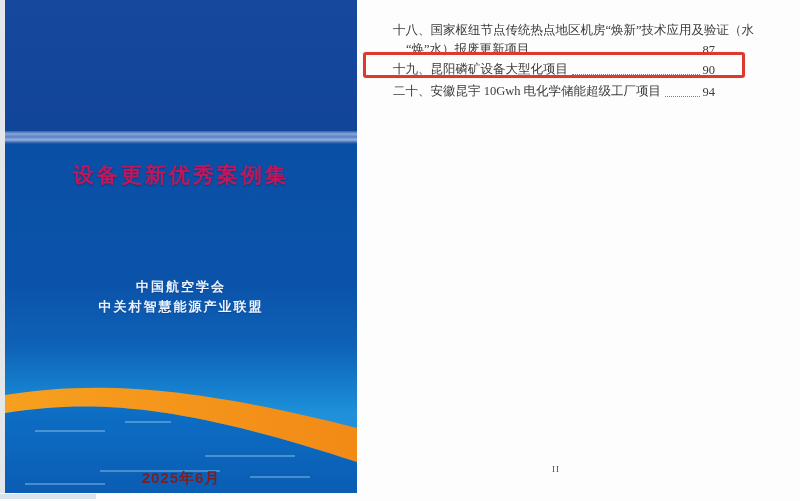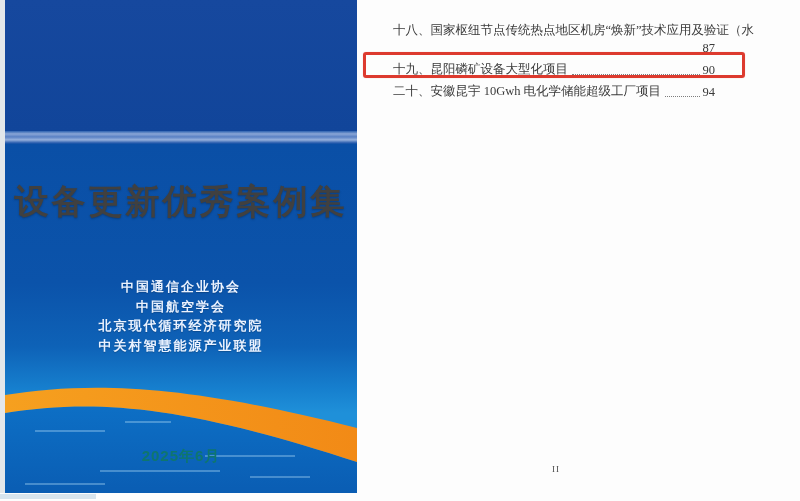--- a/index.html
+++ b/index.html
@@ -11,28 +11,28 @@
   .photo-edge-left { position:absolute; left:0; top:0; width:5px; height:493px; background:#e3e7ea; }
   .photo-edge-bottom { position:absolute; left:0; top:494px; width:96px; height:5px; background:#d7e4ee; }
   .cover { position:absolute; left:5px; top:0; width:352px; height:493px; overflow:hidden; }
   .cover-top { position:absolute; left:0; top:0; width:100%; height:131px;
     background:linear-gradient(180deg,#16489e 0%,#11459a 100%); }
   .cover-stripe { position:absolute; left:0; top:131px; width:100%; height:13px;
     background:linear-gradient(180deg,#2d62b0 0%,#8aa6d6 22%,#5a81c4 45%,#97b1dc 68%,#3a6ab5 88%,#0d4da4 100%); }
   .cover-main { position:absolute; left:0; top:144px; width:100%; height:349px;
     background:linear-gradient(180deg,#0a4fa6 0%,#0b53aa 40%,#0e62b7 58%,#167fce 70%,#1f90d9 77%,#1f90d9 100%); }
   .cover-svg { position:absolute; left:0; top:0; width:352px; height:493px; }
-  .cover-title { position:absolute; left:0; top:179px; width:100%; text-align:center;
-    color:#404040; font-size:34px; font-weight:bold; letter-spacing:3px;
+  .cover-title { position:absolute; left:0; top:161px; width:100%; text-align:center;
+    color:#be185d; font-size:21px; font-weight:bold; letter-spacing:3px;
     text-shadow:0 1px 2px rgba(0,0,0,.25); }
   .cover-orgs { position:absolute; left:0; top:277px; width:100%; text-align:center;
     color:#eaf2ff; font-size:13px; font-weight:bold; letter-spacing:2px; line-height:19.5px;
     text-shadow:0 1px 1px rgba(0,0,0,.2); }
-  .cover-date { position:absolute; left:0; top:447px; width:100%; text-align:center;
-    color:#0f766e; font-size:15px; font-weight:bold; letter-spacing:1px; }
+  .cover-date { position:absolute; left:0; top:469px; width:100%; text-align:center;
+    color:#7f1d1d; font-size:15px; font-weight:bold; letter-spacing:1px; }
   .dash { position:absolute; background:rgba(170,215,245,.38); height:1.5px; }
 
   
   .toc { position:absolute; left:393px; top:0; width:322px;
     font-family:"Liberation Serif","DejaVu Serif",serif; color:#3a3a3a; font-size:12.5px; }
   .toc-row { position:absolute; left:0; width:322px; display:flex; align-items:flex-end; white-space:nowrap; }
   .toc-text { flex:0 0 auto; }
   .leader { flex:1 1 auto; border-bottom:1.6px dotted #7d7d7d; margin:0 3px 3px 4px; min-width:8px; }
   .toc-page { flex:0 0 auto; }
   .indent { padding-left:13px; }
@@ -75,35 +75,34 @@
     <div class="dash" style="left:30px; top:430px; width:70px;"></div>
     <div class="dash" style="left:120px; top:421px; width:46px;"></div>
     <div class="dash" style="left:200px; top:455px; width:90px;"></div>
     <div class="dash" style="left:95px; top:470px; width:120px;"></div>
     <div class="dash" style="left:245px; top:476px; width:60px;"></div>
     <div class="dash" style="left:20px; top:483px; width:80px;"></div>
 
     <div class="cover-title">设备更新优秀案例集</div>
 
     <div class="cover-orgs">
-      <div>中国通信企业协会</div>
       <div>中国航空学会</div>
-      <div>北京现代循环经济研究院</div>
       <div>中关村智慧能源产业联盟</div>
     </div>
 
     <div class="cover-date">2025年6月</div>
   </div>
 
   <div class="toc">
 
     <div class="toc-row" style="top:22px;">
       <span class="toc-text">十八、国家枢纽节点传统热点地区机房“焕新”技术应用及验证（水</span>
     </div>
     <div class="toc-row" style="top:41px;">
+      <span class="toc-text indent">“焕”水）报废更新项目</span>
       <span class="leader"></span>
       <span class="toc-page">87</span>
     </div>
 
     <div class="toc-row" style="top:61px;text-align:center;">
       <span class="toc-text">十九、昆阳磷矿设备大型化项目</span>
       <span class="leader"></span>
       <span class="toc-page">90</span>
     </div>
 

